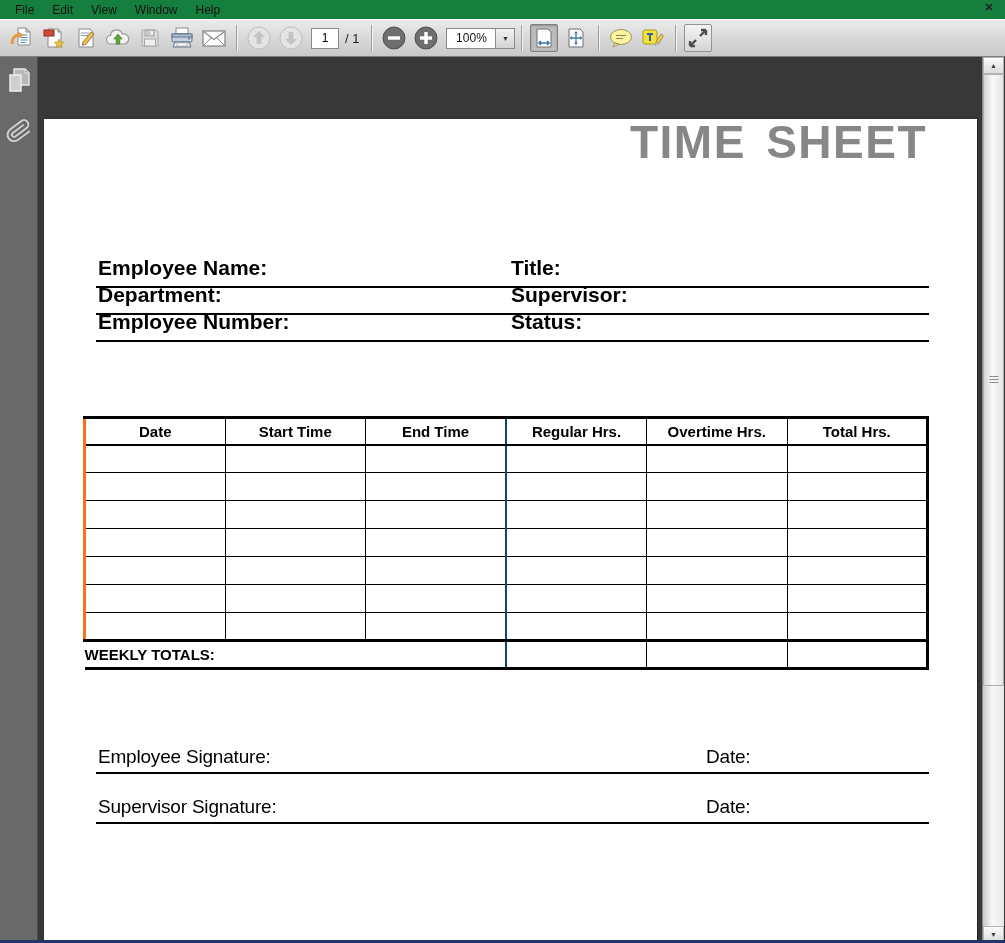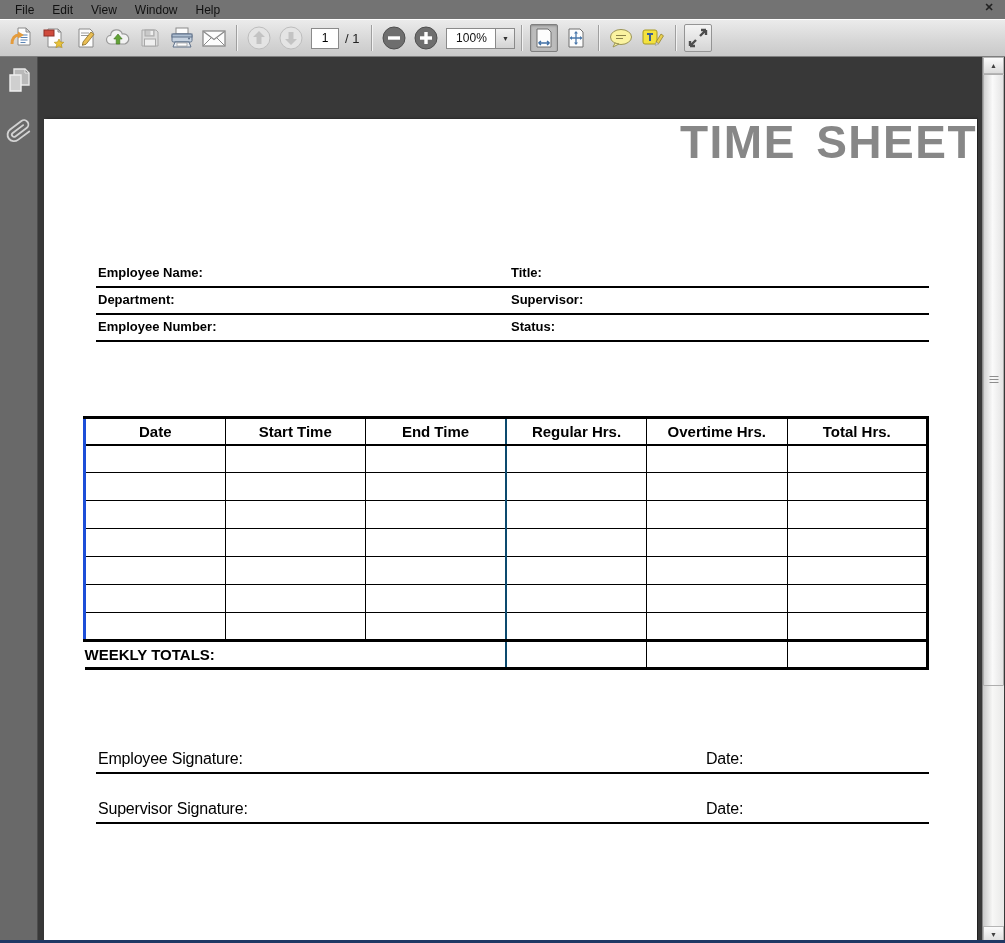--- a/index.html
+++ b/index.html
@@ -7,21 +7,21 @@
   body {
     font-family: "Liberation Sans", sans-serif;
     width: 1005px; height: 943px;
     overflow: hidden;
     background: #383838;
     position: relative;
   }
 
   
   .menubar {
-    height: 19px; background: #737373;
+    height: 19px; background: #15803d;
     display: flex; align-items: center;
     font-size: 12px; color: #111;
     padding-left: 6px; position: relative;
   }
   .menubar .menu-item { padding: 2px 9px; cursor: default; }
   .menubar .win-close {
     position: absolute; right: 8px; top: 1px;
     font-size: 11px; font-weight: bold; color: #222;
     width: 16px; text-align: center; cursor: default;
   }
@@ -123,58 +123,58 @@
     background: repeating-linear-gradient(#8d8d8d 0 1px, transparent 1px 3px);
   }
 
   .bottom-edge {
     position: absolute; left: 0; right: 0; bottom: 0; height: 3px;
     background: #1f3864; z-index: 20;
   }
 
   
   .doc-title {
-    margin-top: 62px; text-align: right; 
+    margin-top: 62px; text-align: right; padding-right: 50px;
     font-size: 46px; font-weight: bold; color: #878787;
     letter-spacing: 1.5px; word-spacing: 6px; line-height: 1;
   }
   .info-section { margin: 96px 48px 0 52px; }
   .info-row {
     position: relative; height: 27px;
     border-bottom: 2px solid #000;
-    font-size: 13px; font-weight: bold; color: #000;
+    font-size: 21px; font-weight: bold; color: #000;
   }
   .info-row .lbl-left  { position: absolute; left: 2px;  bottom: 6px; }
   .info-row .lbl-right { position: absolute; left: 415px; bottom: 6px; }
 
   .sheet-table {
     border-collapse: collapse; table-layout: fixed;
     margin: 74px 0 0 39px; width: 846px;
     font-size: 15px; color: #000;
   }
   .sheet-table th {
     border: 1px solid #000; border-top: 3px solid #000; border-bottom: 2px solid #000;
     height: 27px; font-weight: bold; text-align: center;
   }
   .sheet-table td { border: 1px solid #000; height: 28px; }
-  .sheet-table th:first-child, .sheet-table td:first-child { border-left: 3px solid #1d4ed8; }
+  .sheet-table th:first-child, .sheet-table td:first-child { border-left: 3px solid #f97316; }
   .sheet-table th:last-child,  .sheet-table td:last-child  { border-right: 3px solid #000; }
   .sheet-table .thick-left { border-left: 2px solid #0c4a6e; }
   .sheet-table tr.last-data-row td { border-bottom: 3px solid #000; }
   .sheet-table tr.totals-row td { border-bottom: 3px solid #000; height: 28px; }
   .sheet-table td.totals-spacer {
     border: none; text-align: left; padding-right: 14px;
     font-weight: bold; font-size: 15px;
   }
 
   .sig-section { margin: 80px 48px 0 52px; }
   .sig-row {
     position: relative; height: 24px;
     border-bottom: 2px solid #000;
-    font-size: 16px; color: #000; letter-spacing: -0.2px;
+    font-size: 19px; color: #000; letter-spacing: -0.2px;
   }
   .sig-row + .sig-row { margin-top: 26px; }
   .sig-row .sig-lbl  { position: absolute; left: 2px; bottom: 4px; }
   .sig-row .sig-date { position: absolute; left: 610px; bottom: 4px; }
 
   svg { display: block; }
 </style>
 </head>
 <body>
 

